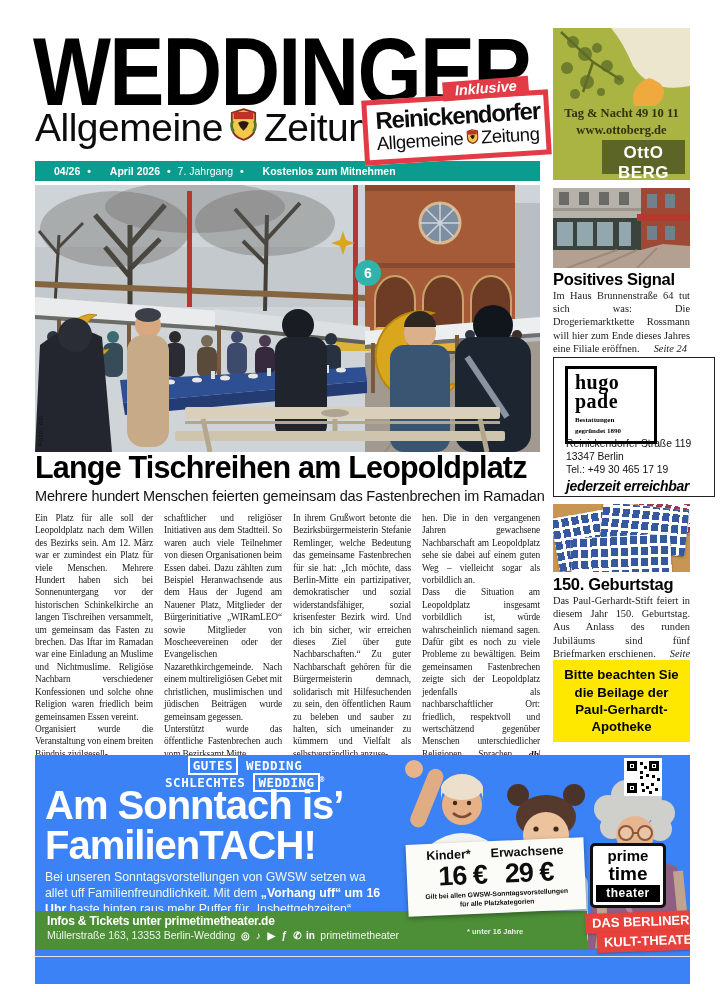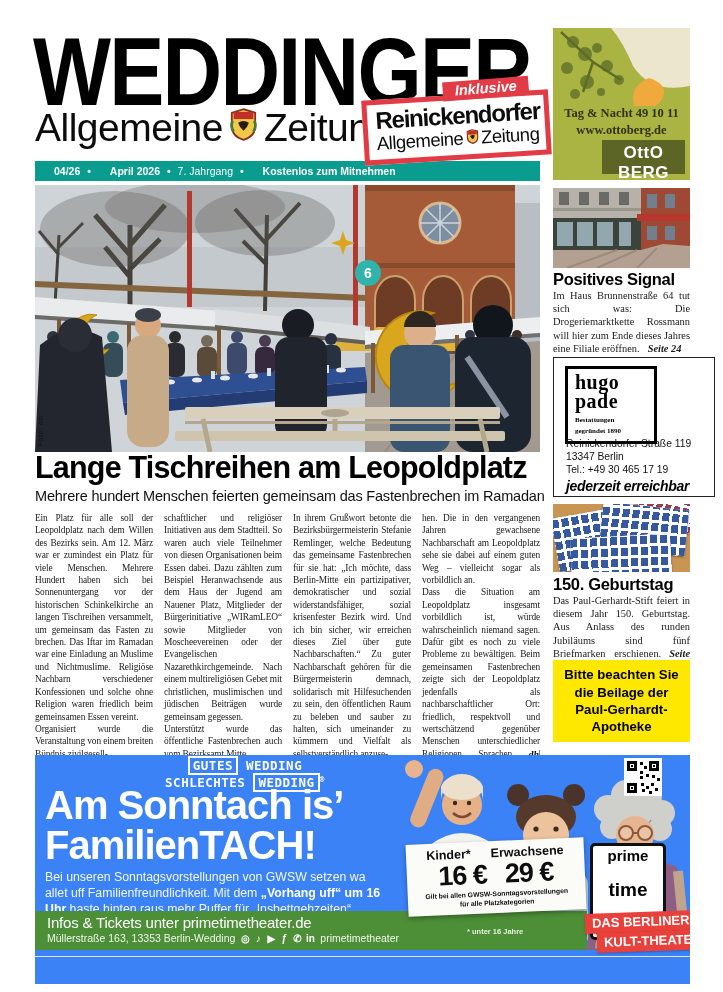--- a/index.html
+++ b/index.html
@@ -48,21 +48,21 @@
     letter-spacing:-0.12px;text-align:justify;white-space:pre-line;color:#1a1a1a;
     hyphens:auto;-webkit-hyphens:auto;overflow-wrap:break-word;}
   .author{position:absolute;right:1px;bottom:0;font-family:"Liberation Serif",serif;
     font-style:italic;font-weight:700;font-size:10px;background:#fff;padding-left:6px;}
 
   
   .side-photo{left:553px;top:188px;width:137px;height:80px;overflow:hidden;}
   .side-h{left:553px;width:137px;font-size:16.5px;font-weight:700;letter-spacing:-0.3px;color:#000;}
   .side-body{left:553px;width:137px;font-family:"Liberation Serif",serif;font-size:10.4px;
     line-height:13.2px;text-align:justify;color:#1a1a1a;}
-  .pref{font-style:italic;font-weight:700;margin-left:8px;}
+  .pref{font-style:italic;font-weight:400;margin-left:14px;}
 
   .hugo{left:553px;top:357px;width:162px;height:140px;border:1.5px solid #222;background:#fff;box-sizing:border-box;padding-left:32px;}
   .hugo-logo{position:absolute;left:11px;top:8px;width:92px;border:3px solid #000;
     padding:4px 4px 5px 7px;box-sizing:border-box;}
   .hugo-name{font-family:"Liberation Serif",serif;font-weight:700;font-size:20px;line-height:.95;letter-spacing:.5px;color:#000;}
   .hugo-sub{font-family:"Liberation Serif",serif;font-weight:700;font-size:7px;line-height:1.5;margin-top:4px;color:#000;}
   .hugo-addr{position:absolute;left:12px;top:80px;font-size:10.3px;line-height:12.9px;color:#111;}
   .hugo-slogan{position:absolute;left:12px;top:120px;font-style:italic;font-weight:700;font-size:14px;letter-spacing:-0.3px;color:#000;}
 
   .stamps{left:553px;top:504px;width:137px;height:68px;background:#c89552;overflow:hidden;}
@@ -92,29 +92,29 @@
   .sign{position:absolute;left:372px;top:86px;width:178px;background:#fbfbf8;color:#0d0d0d;
     transform:rotate(-2.5deg);box-shadow:0 2px 5px rgba(0,0,0,.35);text-align:center;
     padding:5px 4px 5px;box-sizing:border-box;z-index:4;}
   .sign-labels{display:flex;justify-content:center;gap:20px;font-weight:700;font-size:12.5px;}
   .sign-prices{display:flex;justify-content:center;gap:18px;font-weight:800;font-size:27px;letter-spacing:-1px;line-height:1.05;}
   .sign-note{font-weight:700;font-size:6.8px;line-height:1.3;margin-top:2px;}
   .sign-foot{position:absolute;left:432px;top:172px;font-size:7.5px;font-weight:700;color:#e9f1e2;z-index:4;}
   .ptt{position:absolute;left:555px;top:88px;width:64px;background:#fff;border:3px solid #101010;
     border-radius:5px;padding:2px 3px 3px;text-align:center;color:#000;font-weight:800;line-height:1;z-index:5;}
   .ptt-w1{font-size:15px;}
-  .ptt-w2{font-size:19px;margin-top:17px;}
-  .ptt-w3{background:#000;color:#fff;font-size:12px;padding:2px 0 3px;margin-top:18px;letter-spacing:.5px;}
+  .ptt-w2{font-size:19px;margin-top:1px;}
+  .ptt-w3{background:#000;color:#fff;font-size:12px;padding:2px 0 3px;margin-top:2px;letter-spacing:.5px;}
   .kult{position:absolute;background:#e8403a;color:#fff;font-weight:800;font-size:13px;
     padding:2px 7px 3px;transform:rotate(-2deg);white-space:nowrap;z-index:5;box-shadow:0 1px 2px rgba(0,0,0,.25);}
   .kult1{left:550px;top:157px;}
   .kult2{left:562px;top:176px;}
   .tfoot{position:absolute;left:0;top:156px;width:552px;height:39px;background:#4c8f37;
     padding:3px 0 0 12px;box-sizing:border-box;z-index:3;}
-  .tfoot-l1{font-weight:400;font-size:15px;letter-spacing:-0.2px;}
+  .tfoot-l1{font-weight:700;font-size:12px;letter-spacing:-0.2px;}
   .tfoot-l2{display:flex;align-items:center;gap:5px;font-size:10.5px;margin-top:1px;color:#f0f6ea;}
   .sicons{display:inline-flex;gap:3px;font-weight:700;font-size:10px;color:#fff;}
   .sicons span{display:inline-block;min-width:10px;text-align:center;}
 
   .bottom-rule{left:35px;top:956px;width:655px;height:1px;background:#e3e3e3;}
 </style>
 </head>
 <body>
 
 <div class="page">

